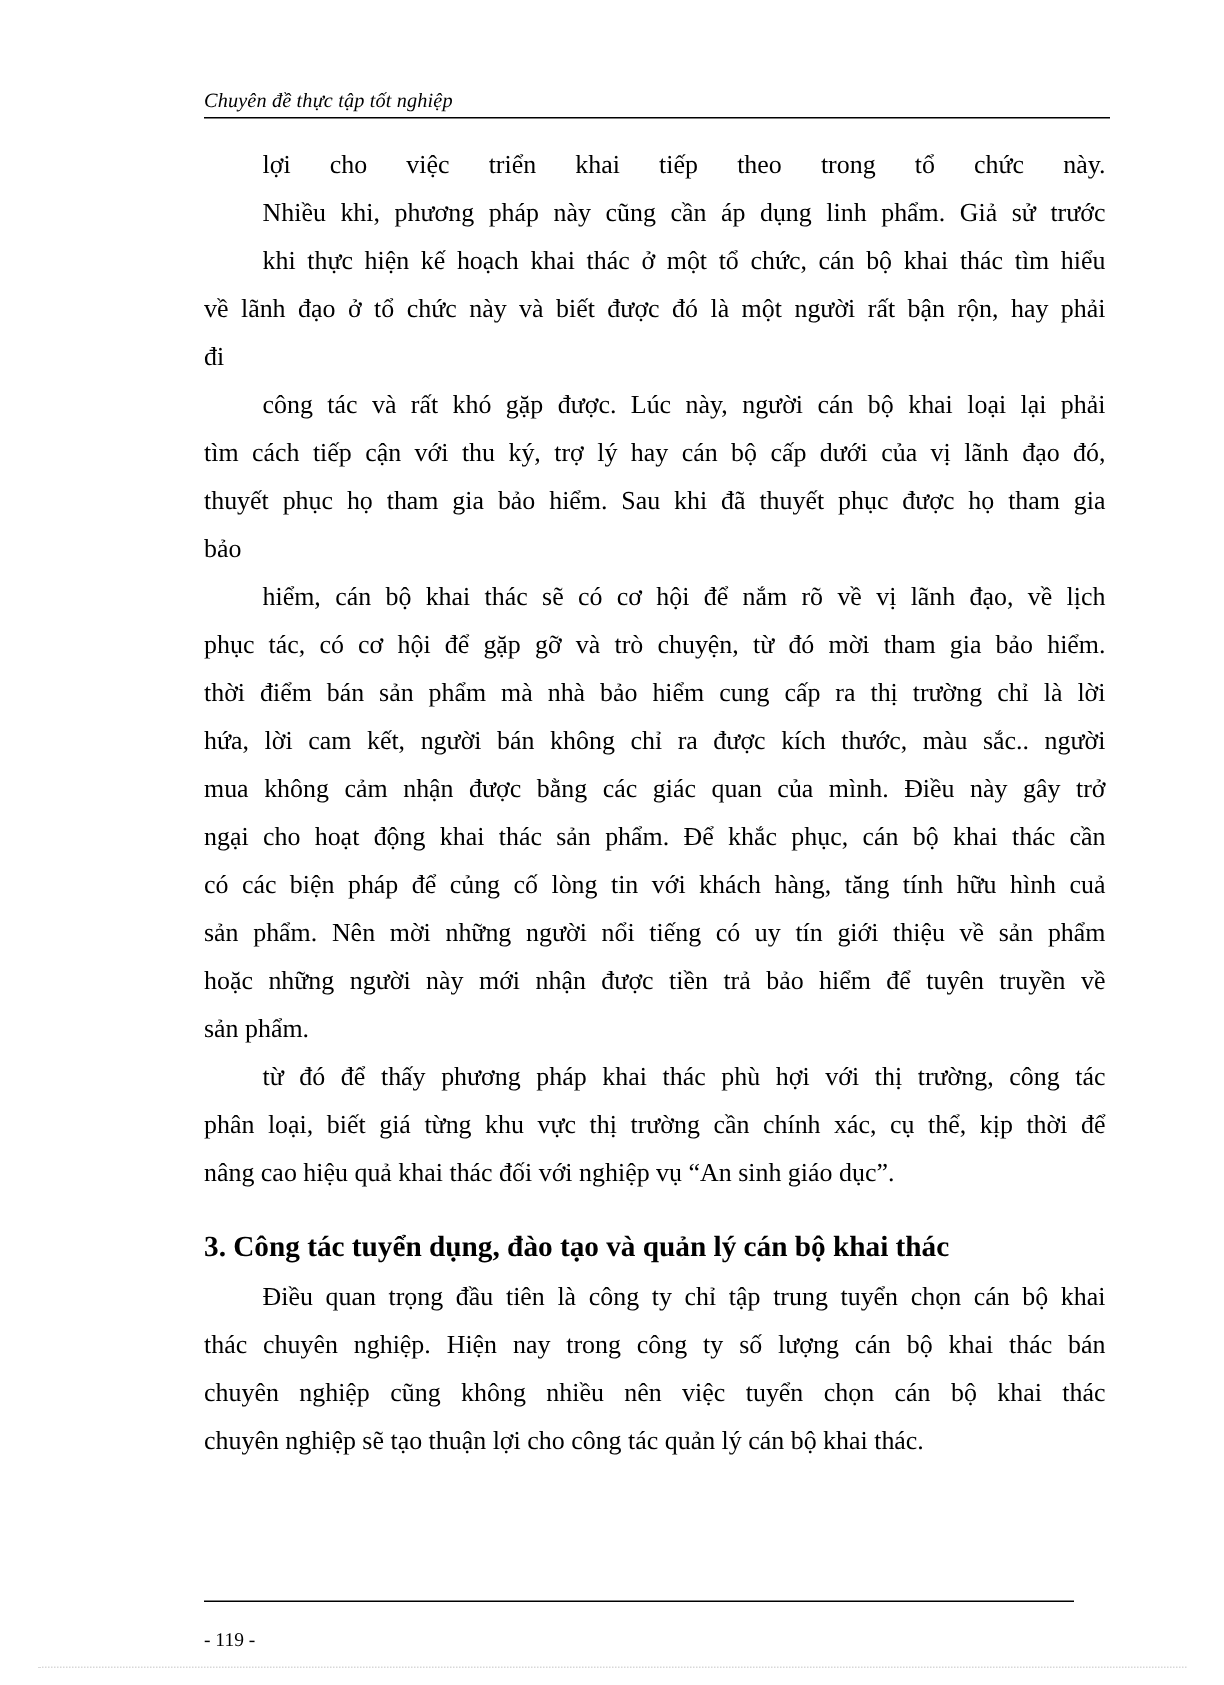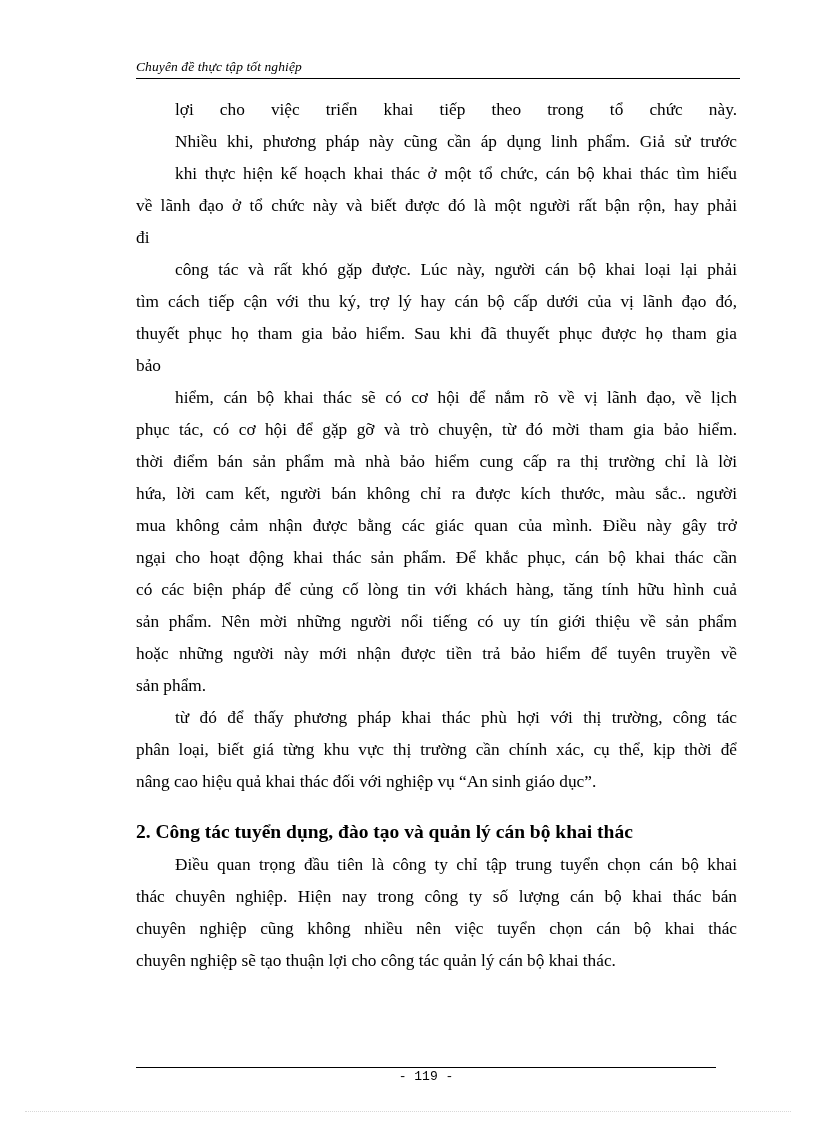--- a/index.html
+++ b/index.html
@@ -65,25 +65,24 @@
     position: absolute;
     left: 136px;
     top: 1067px;
     width: 580px;
   }
   .footer-rule {
     height: 0;
     border-top: 1px solid #000;
   }
   .page-number {
-    text-align: center;
+    text-align: left;
     font-size: 13px;
     line-height: 18px;
-    margin-top: 0;
-    font-family: Liberation Mono, monospace;
+    margin-top: 16px;
   }
   .page-edge {
     position: absolute;
     left: 25px;
     right: 25px;
     top: 1111px;
     border-top: 1px dotted #d8d8d8;
   }
 </style>
 </head>
@@ -112,21 +111,21 @@
       <div class="line justify">mua không cảm nhận được bằng các giác quan của mình. Điều này gây trở</div>
       <div class="line justify">ngại cho hoạt động khai thác sản phẩm. Để khắc phục, cán bộ khai thác cần</div>
       <div class="line justify">có các biện pháp để củng cố lòng tin với khách hàng, tăng tính hữu hình cuả</div>
       <div class="line justify">sản phẩm. Nên mời những người nổi tiếng có uy tín giới thiệu về sản phẩm</div>
       <div class="line justify">hoặc những người này mới nhận được tiền trả bảo hiểm để tuyên truyền về</div>
       <div class="line">sản phẩm.</div>
       <div class="line indent justify">từ đó để thấy phương pháp khai thác phù hợi với thị trường, công tác</div>
       <div class="line justify">phân loại, biết giá từng khu vực thị trường cần chính xác, cụ thể, kịp thời để</div>
       <div class="line">nâng cao hiệu quả khai thác đối với nghiệp vụ “An sinh giáo dục”.</div>
     </div>
-  <div class="heading">2. Công tác tuyển dụng, đào tạo và quản lý cán bộ khai thác</div>
+  <div class="heading">3. Công tác tuyển dụng, đào tạo và quản lý cán bộ khai thác</div>
   <div id="section-lines">
       <div class="line indent justify">Điều quan trọng đầu tiên là công ty chỉ tập trung tuyển chọn cán bộ khai</div>
       <div class="line justify">thác chuyên nghiệp. Hiện nay trong công ty số lượng cán bộ khai thác bán</div>
       <div class="line justify">chuyên nghiệp cũng không nhiều nên việc tuyển chọn cán bộ khai thác</div>
       <div class="line">chuyên nghiệp sẽ tạo thuận lợi cho công tác quản lý cán bộ khai thác.</div>
     </div>
 </div>
 
 <div class="page-footer">
   <div class="footer-rule"></div>

